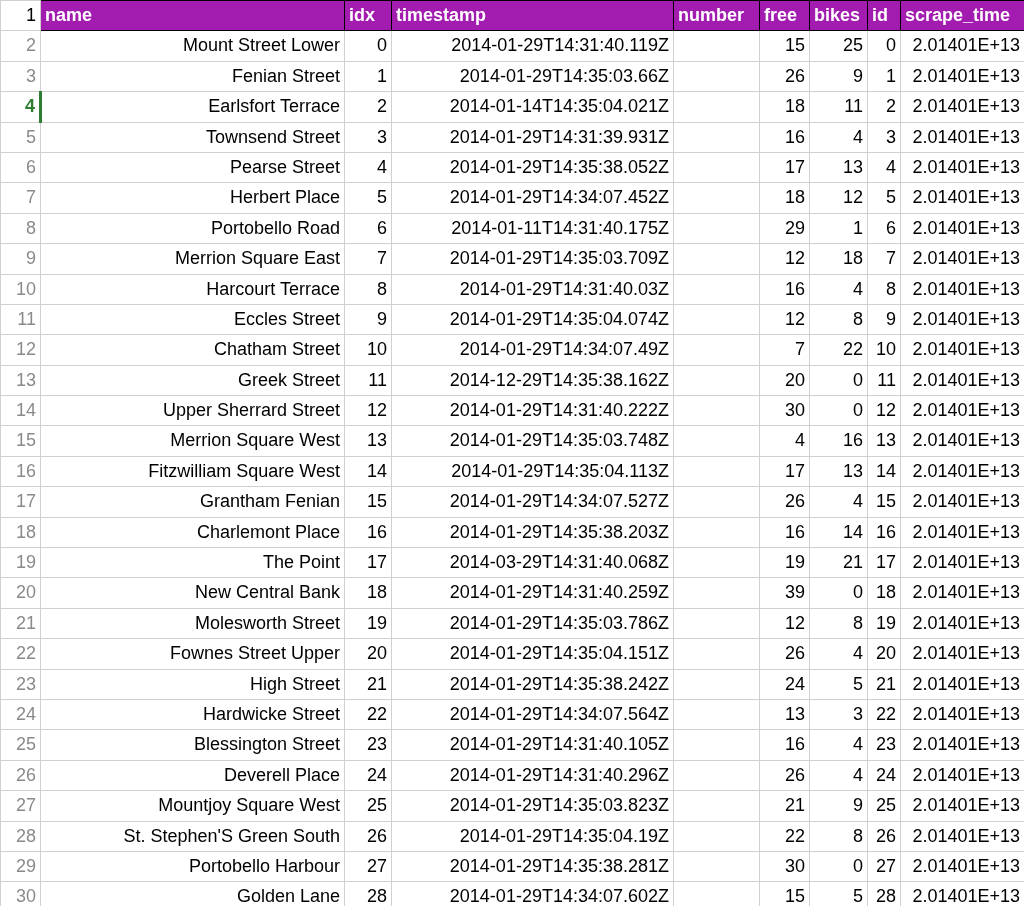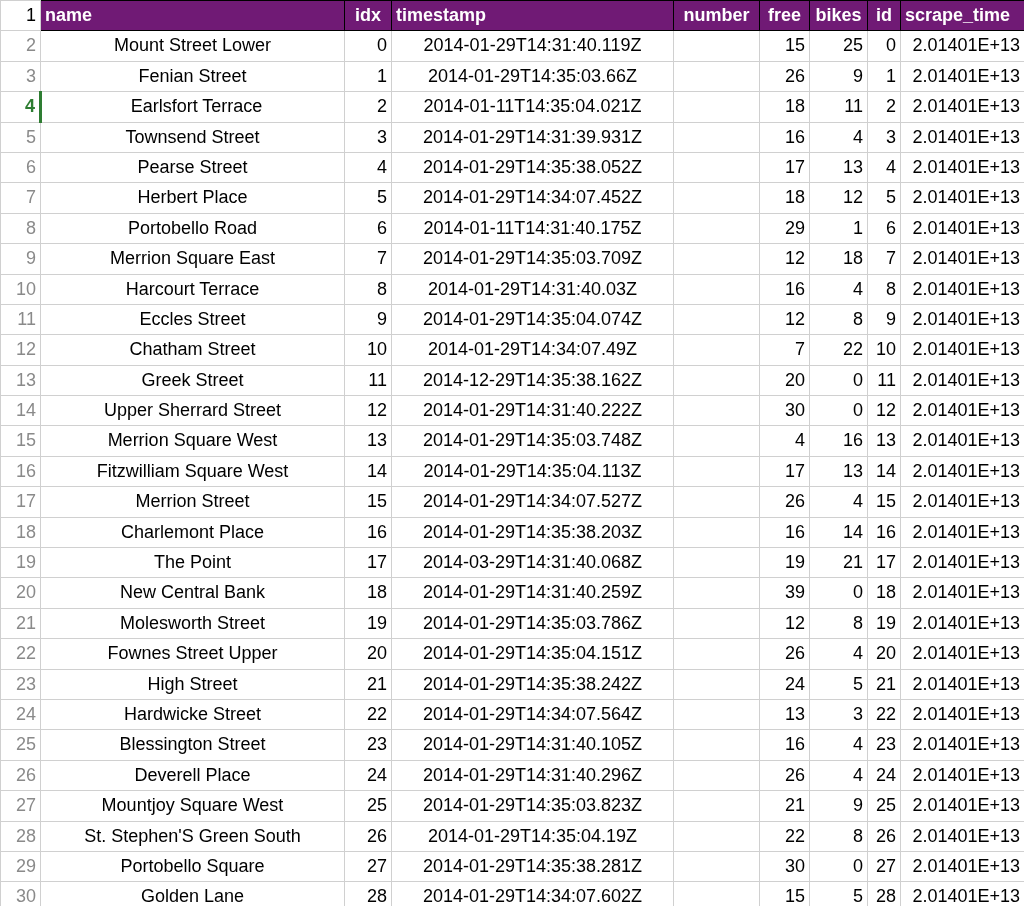--- a/index.html
+++ b/index.html
@@ -28,49 +28,49 @@
 
   th, td {
     border: 1px solid #d0d0d0;
     padding: 3px 4px 3px 4px;
     line-height: 1.3;
     overflow: hidden;
     white-space: nowrap;
     height: 22px;
   }
   thead th {
-    background: #701a75;
+    background: #a21caf;
     color: #fff;
     font-weight: 700;
     text-align: left;
     border: 1px solid #000;
   }
   thead th.rownum-head {
     background: #fff;
     color: #000;
     text-align: right;
     font-weight: 400;
     border: 1px solid #d0d0d0;
   }
-  thead th.right { text-align: center; }
+  thead th.right { text-align: left; }
   td.rownum {
     text-align: right;
     color: #8a8a8a;
     font-weight: 400;
     background: #fff;
   }
   tr.selected td.rownum {
     color: #2e7d32;
     font-weight: 700;
   }
   tr.selected td.name {
     border-left: 3px solid #2e7d32;
     padding-left: 11px;
   }
-  td.left  { text-align: center; }
+  td.left  { text-align: right; }
   td.right { text-align: right; }
 </style>
 </head>
 <body>
 
 <table>
   <colgroup>
     <col class="rownum">
       <col class="name">
       <col class="idx">
@@ -114,21 +114,21 @@
         <td class="right"></td>
         <td class="right">26</td>
         <td class="right">9</td>
         <td class="right">1</td>
         <td class="right">2.01401E+13</td>
       </tr>
       <tr class="selected">
         <td class="rownum">4</td>
         <td class="left name">Earlsfort Terrace</td>
         <td class="right">2</td>
-        <td class="left">2014-01-11T14:35:04.021Z</td>
+        <td class="left">2014-01-14T14:35:04.021Z</td>
         <td class="right"></td>
         <td class="right">18</td>
         <td class="right">11</td>
         <td class="right">2</td>
         <td class="right">2.01401E+13</td>
       </tr>
       <tr>
         <td class="rownum">5</td>
         <td class="left name">Townsend Street</td>
         <td class="right">3</td>
@@ -255,21 +255,21 @@
         <td class="right">14</td>
         <td class="left">2014-01-29T14:35:04.113Z</td>
         <td class="right"></td>
         <td class="right">17</td>
         <td class="right">13</td>
         <td class="right">14</td>
         <td class="right">2.01401E+13</td>
       </tr>
       <tr>
         <td class="rownum">17</td>
-        <td class="left name">Merrion Street</td>
+        <td class="left name">Grantham Fenian</td>
         <td class="right">15</td>
         <td class="left">2014-01-29T14:34:07.527Z</td>
         <td class="right"></td>
         <td class="right">26</td>
         <td class="right">4</td>
         <td class="right">15</td>
         <td class="right">2.01401E+13</td>
       </tr>
       <tr>
         <td class="rownum">18</td>
@@ -387,21 +387,21 @@
         <td class="right">26</td>
         <td class="left">2014-01-29T14:35:04.19Z</td>
         <td class="right"></td>
         <td class="right">22</td>
         <td class="right">8</td>
         <td class="right">26</td>
         <td class="right">2.01401E+13</td>
       </tr>
       <tr>
         <td class="rownum">29</td>
-        <td class="left name">Portobello Square</td>
+        <td class="left name">Portobello Harbour</td>
         <td class="right">27</td>
         <td class="left">2014-01-29T14:35:38.281Z</td>
         <td class="right"></td>
         <td class="right">30</td>
         <td class="right">0</td>
         <td class="right">27</td>
         <td class="right">2.01401E+13</td>
       </tr>
       <tr>
         <td class="rownum">30</td>

